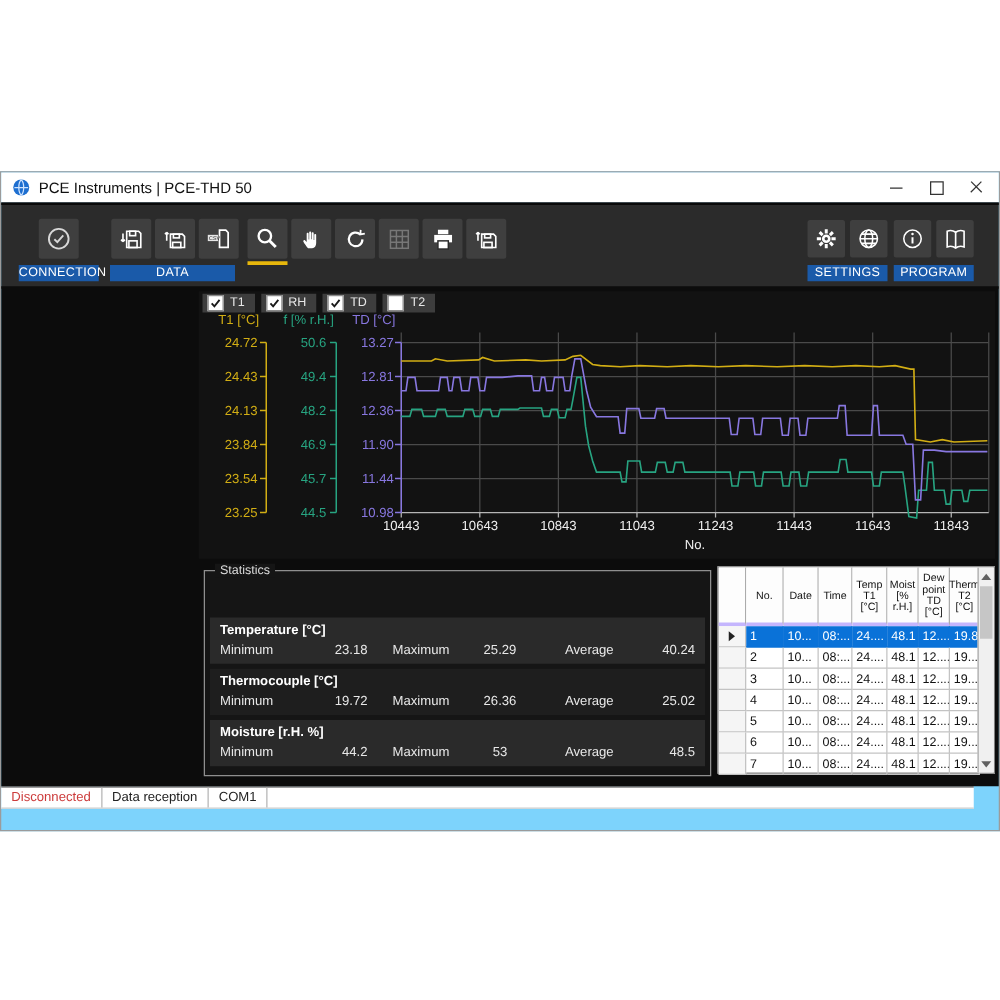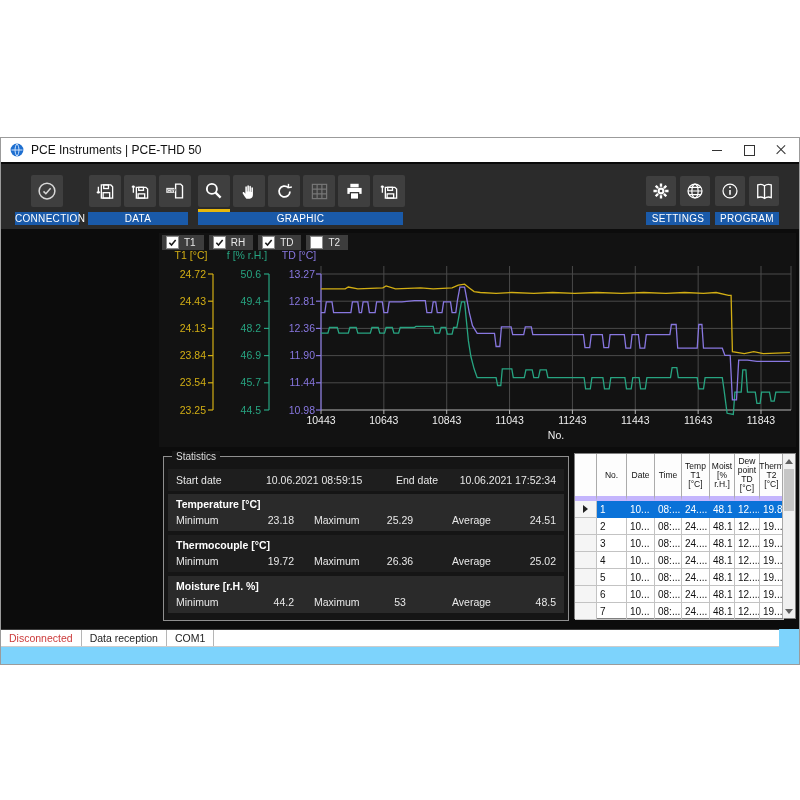--- a/index.html
+++ b/index.html
@@ -43,21 +43,21 @@
   .sblock{position:absolute;left:4px;width:396px;height:37px;}
   .b0{top:37px;background:#2a2a2a;} .b1{top:78px;background:#1e1e1e;} .b2{top:119px;background:#2a2a2a;}
   .sb-title{position:absolute;left:8px;top:4px;font-weight:bold;font-size:10.5px;color:#fff;}
   .sb-vals span{position:absolute;top:20px;font-size:10.5px;color:#e8e8e8;}
   .m-l{left:8px;} .m-v{left:60px;width:66px;text-align:right;} .x-l{left:146px;}
   .x-v{left:204px;width:56px;text-align:center;} .a-l{left:284px;} .a-v{right:8px;width:60px;text-align:right;display:inline-block;}
   .m-v,.x-v,.a-v{display:inline-block;}
   
   .dtable{position:absolute;left:573px;top:224px;width:222px;height:166px;background:#ffffff;border:1px solid #808080;box-sizing:border-box;}
   .thead{display:flex;height:47px;}
-  .th{border-right:1px solid #ababab;border-bottom:5px solid #c4b5fd;font-size:8.5px;color:#111;
+  .th{border-right:1px solid #ababab;border-bottom:3px solid #c4b5fd;font-size:8.5px;color:#111;
       display:flex;align-items:center;justify-content:center;text-align:center;white-space:pre-line;line-height:9px;box-sizing:border-box;background:#fdfdfd;}
   .trow{display:flex;height:17px;}
   .td{border-right:1px solid #c3c3c3;border-bottom:1px solid #c3c3c3;font-size:10px;color:#111;
       display:flex;align-items:center;padding-left:3px;box-sizing:border-box;overflow:hidden;white-space:nowrap;}
   .rowhdr{background:#f5f5f5;justify-content:center;padding-left:0;}
   .sel .td{background:#0a72d8;color:#fff;border-color:#0a72d8;}
   .sel .rowhdr{background:#f5f5f5;border-color:#c3c3c3;}
   .marker{width:0;height:0;border-left:5px solid #222;border-top:4px solid transparent;border-bottom:4px solid transparent;}
   .scrollbar{position:absolute;right:0;top:0;width:13px;height:164px;background:#f0f0f0;border-left:1px solid #a8a8a8;box-sizing:border-box;}
   .sb-btn{position:absolute;left:0;width:12px;height:14px;display:flex;align-items:center;justify-content:center;}
@@ -165,21 +165,20 @@
         </svg>
     </div>
     <div class="tbtn" style="left:372px">
       <svg width="19" height="19" viewBox="0 0 16 16" stroke="#fff" stroke-width="1.1" fill="none">
           <path d="M4.5 4.5h8l1.5 1.5v7.5h-9.5z"></path>
           <rect x="6.5" y="4.5" width="4" height="2.5"></rect>
           <rect x="6" y="10" width="5.5" height="3.5"></rect>
           <path d="M2 9V3.2M2 3.2L.8 4.5M2 3.2l1.2 1.3"></path>
         </svg>
     </div>
-    <div class="grp-label" style="left:197px;width:205px">GRAPHIC</div>
 
     <div class="tbtn small" style="left:645px">
       <svg width="18" height="18" viewBox="0 0 16 16">
           <g stroke="#fff" stroke-width="2.1">
             <path d="M8 1.3v3M8 11.7v3M1.3 8h3M11.7 8h3M3.3 3.3l2.1 2.1M10.6 10.6l2.1 2.1M12.7 3.3l-2.1 2.1M5.4 10.6l-2.1 2.1"></path>
           </g>
           <circle cx="8" cy="8" r="3.1" fill="#fff"></circle>
           <circle cx="8" cy="8" r="1.2" fill="#3f3f3f"></circle>
         </svg>
     </div>
@@ -318,35 +317,29 @@
           </div>
           <div class="cb-chip">
             <span class="cb-box"></span>
             <span class="cb-label">T2</span>
           </div>
         </div>
     </div>
 
     <div class="stats">
       <div class="stats-legend">Statistics</div>
-      <div class="srow sdate">
-        <span class="s-l1">Start date</span>
-        <span class="s-v1">10.06.2021 08:59:15</span>
-        <span class="s-l2">End date</span>
-        <span class="s-v2">10.06.2021 17:52:34</span>
-      </div>
       <div class="sblock b0">
         <div class="sb-title">Temperature [°C]</div>
         <div class="sb-vals">
           <span class="m-l">Minimum</span>
             <span class="m-v">23.18</span>
           <span class="x-l">Maximum</span>
             <span class="x-v">25.29</span>
           <span class="a-l">Average</span>
-            <span class="a-v">24.51</span>
+            <span class="a-v">40.24</span>
         </div>
       </div>
       <div class="sblock b1">
         <div class="sb-title">Thermocouple [°C]</div>
         <div class="sb-vals">
           <span class="m-l">Minimum</span>
             <span class="m-v">19.72</span>
           <span class="x-l">Maximum</span>
             <span class="x-v">26.36</span>
           <span class="a-l">Average</span>

